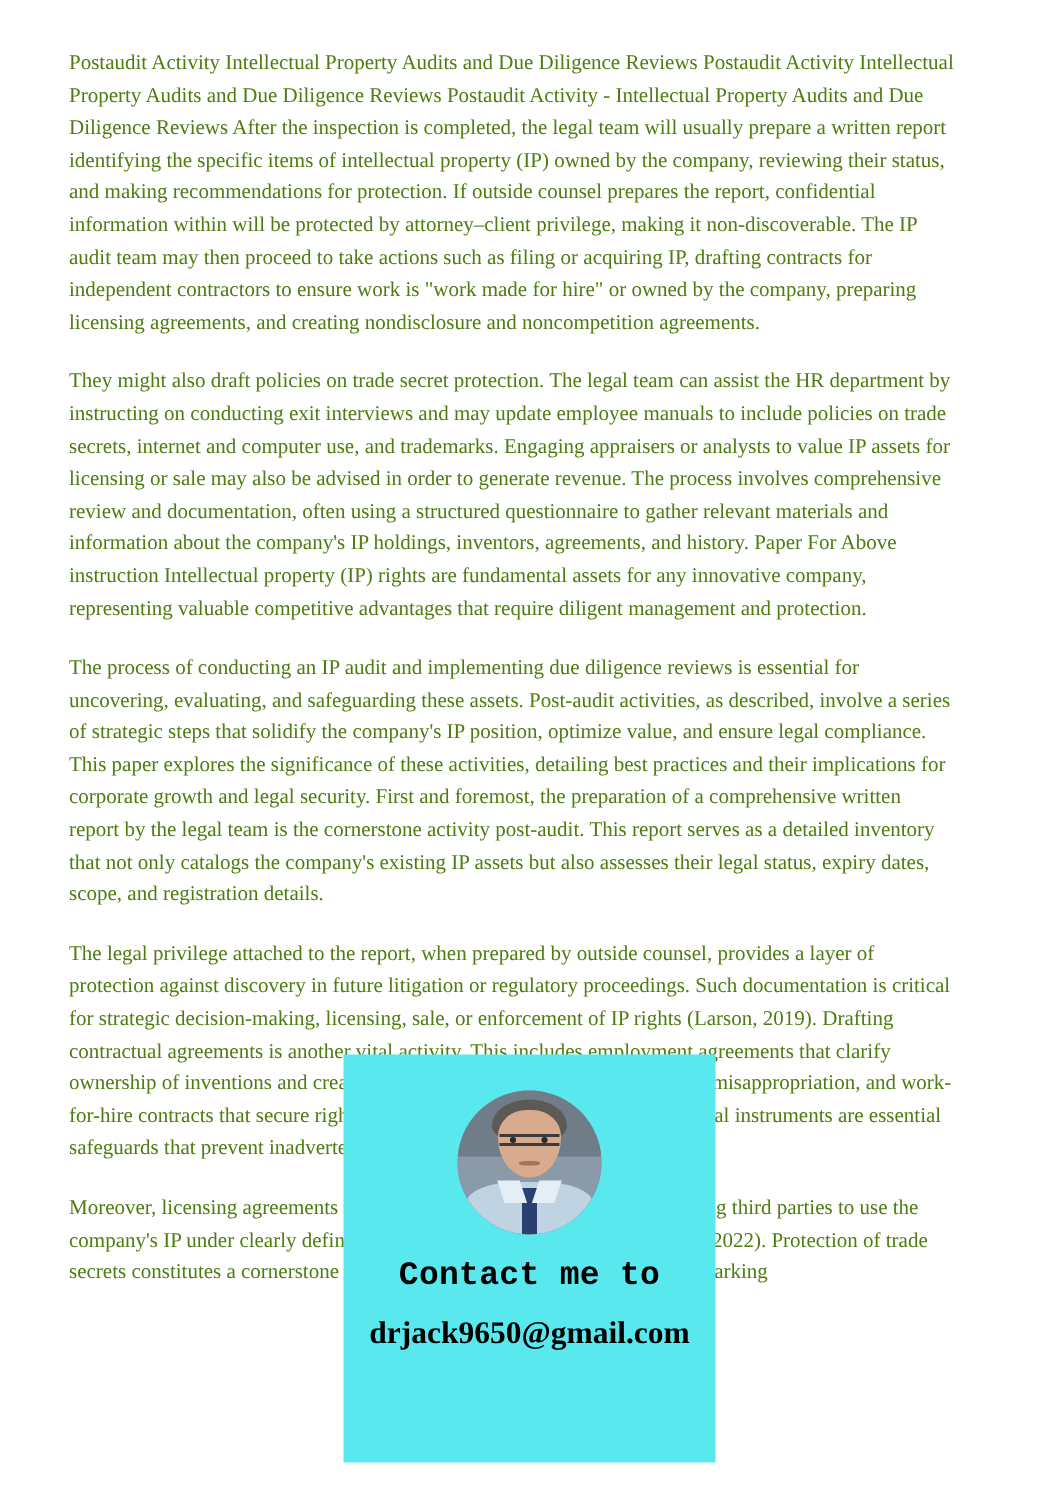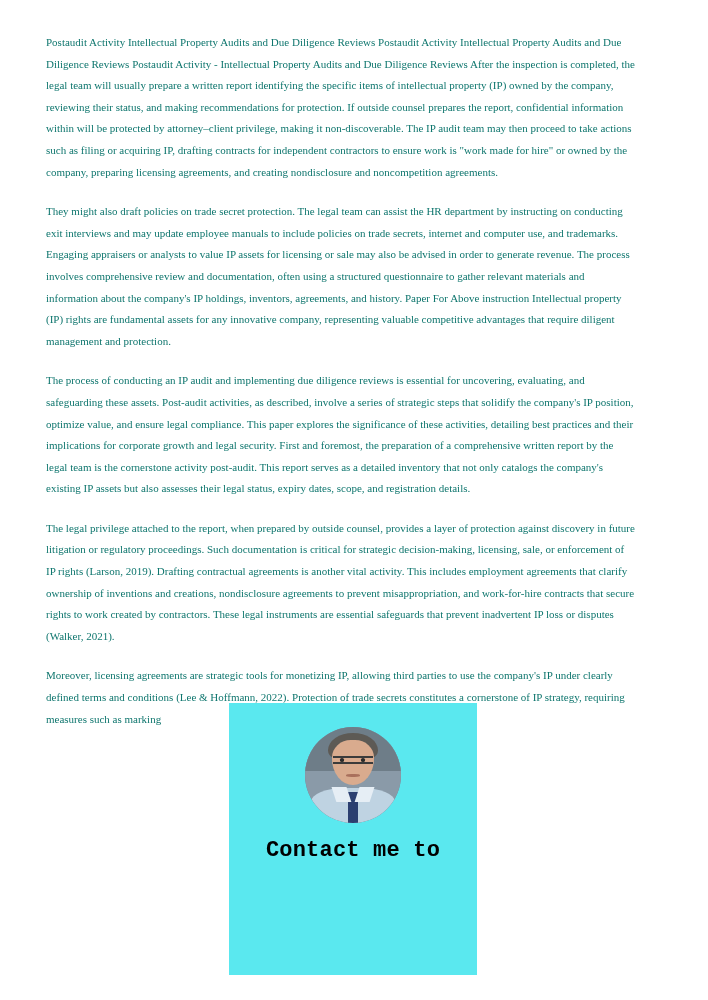--- a/index.html
+++ b/index.html
@@ -22,23 +22,23 @@
     background: #ffffff;
   }
   .doc-body {
     position: absolute;
     left: 46px;
     top: 32px;
     width: 590px;
   }
   .para {
     font-family: "Liberation Serif", serif;
-    font-size: 11px;
+    font-size: 14px;
     line-height: 21.6px;
-    color: #0f766e;
+    color: #4d7c0f;
     text-align: left;
     margin: 0 0 18px 0;
     white-space: normal;
   }
   .para:last-child { margin-bottom: 0; }
 
   
   .overlay-card {
     position: absolute;
     left: 229px;
@@ -176,16 +176,17 @@
         <div class="hair"></div>
         <div class="face"></div>
         <div class="glasses"></div>
         <div class="eye-l"></div>
         <div class="eye-r"></div>
         <div class="mouth"></div>
       </div>
     </div>
     <div class="contact-lines">
       <div class="contact-line-1">Contact me to</div>
+      <div class="contact-email">drjack9650@gmail.com</div>
     </div>
   </div>
 
 </div>
 
 </body></html>

